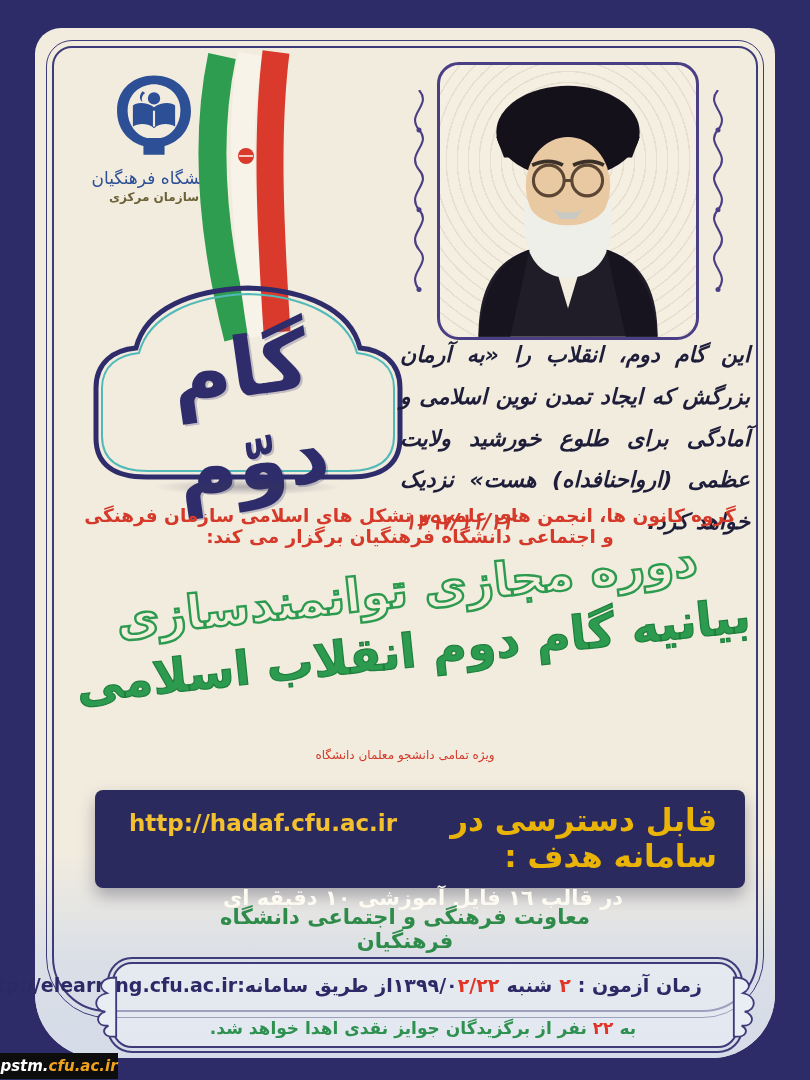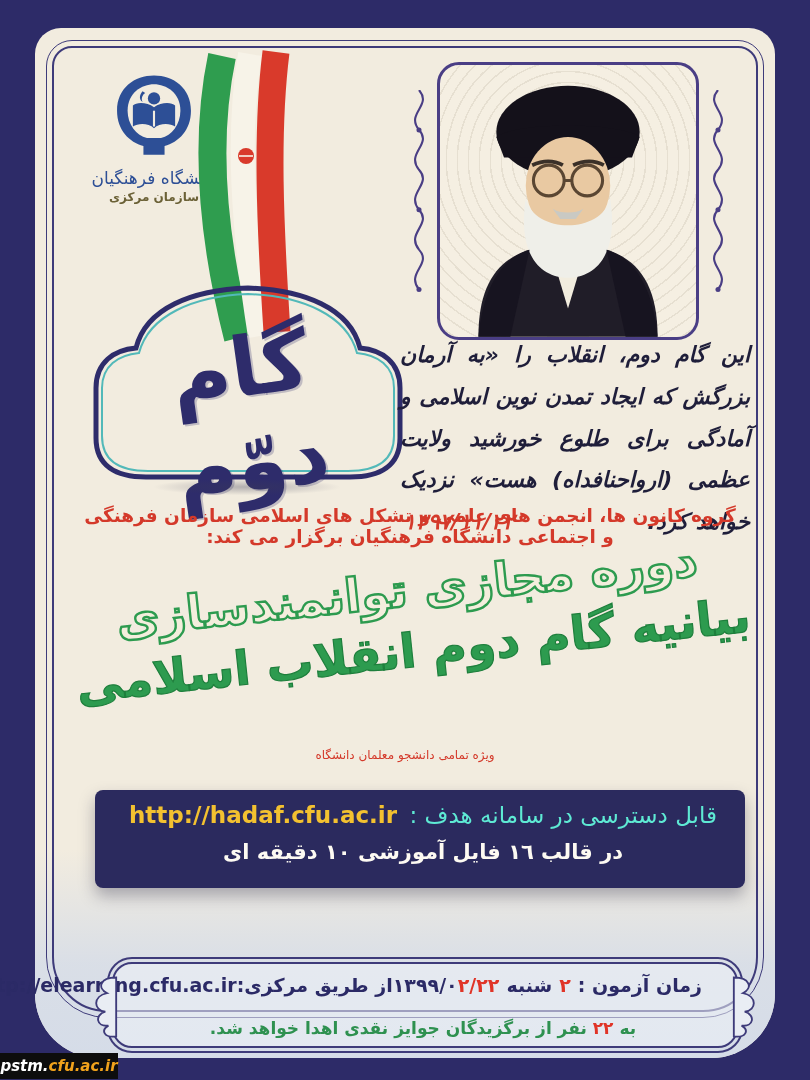--- a/index.html
+++ b/index.html
@@ -50,21 +50,21 @@
          -webkit-text-stroke:2.4px #2d9b4f;letter-spacing:1px;}
   .title-l2{font-size:47px;font-weight:bold;color:#2d9b4f;
          -webkit-text-stroke:1.2px #1e7f3c;margin-top:6px;letter-spacing:1px;}
 
   .audience{left:175px;top:748px;width:460px;text-align:center;
          font-size:12px;font-weight:normal;color:#d4392a;}
 
   .access-box{left:95px;top:790px;width:650px;height:98px;background:#2b2a5e;border-radius:8px;
          box-shadow:0 8px 16px rgba(40,40,70,0.35);padding:12px 28px 10px 34px;}
   .access-row1{display:flex;justify-content:space-between;align-items:baseline;}
-  .access-label{font-size:23px;font-weight:normal;color:#5eead4;}
+  .access-label{font-size:31px;font-weight:bold;color:#eab308;}
   .access-url{font-size:23px;font-weight:bold;color:#f3c130;direction:ltr;}
   .access-detail{margin-top:12px;text-align:center;font-size:21px;font-weight:bold;color:#fdfaf2;}
 
   .deputy{left:175px;top:905px;width:460px;text-align:center;
          font-size:21px;font-weight:bold;color:#2e8b4a;}
 
   .exam-box{left:112px;top:962px;width:626px;height:86px;border:2.5px solid #3e3b7a;
          outline:2px solid #3e3b7a;outline-offset:3px;border-radius:20px;
          background:rgba(238,242,248,0.55);padding:10px 34px 6px 30px;}
   .exam-row1{display:flex;justify-content:space-between;align-items:baseline;
@@ -164,37 +164,38 @@
   <div class="z audience">ویژه تمامی دانشجو معلمان دانشگاه</div>
 
   <div class="z access-box">
     <div class="access-row1">
       <span class="access-label">قابل دسترسی در سامانه هدف :</span>
       <bdi class="access-url">http://hadaf.cfu.ac.ir</bdi>
     </div>
     <div class="access-detail">در قالب ۱٦ فایل آموزشی ۱۰ دقیقه ای</div>
   </div>
 
+  <div class="z deputy">معاونت فرهنگی و اجتماعی دانشگاه فرهنگیان</div>
 
   <div class="z exam-box">
     <svg class="ear ear-l" viewBox="0 0 34 80">
       <path d="M34 2 C 12 2 10 16 22 22 C 4 26 4 44 20 46 C 6 50 8 66 24 64 C 14 70 18 80 34 78 Z" fill="#e9edf4" stroke="#3e3b7a" stroke-width="2.4"></path>
     </svg>
     <svg class="ear ear-r" viewBox="0 0 34 80">
       <path d="M34 2 C 12 2 10 16 22 22 C 4 26 4 44 20 46 C 6 50 8 66 24 64 C 14 70 18 80 34 78 Z" fill="#e9edf4" stroke="#3e3b7a" stroke-width="2.4"></path>
     </svg>
     <div class="exam-row1">
       <span class="g">
         <span>زمان آزمون :</span>
         <span class="red">۲</span>
         <span>شنبه</span>
         <bdi dir="ltr"><span>۱۳۹۹/۰</span><span class="red">۲/۲۲</span></bdi>
       </span>
       <span class="g">
-        <span>از طریق مرکزی:</span>
+        <span>از طریق سامانه:</span>
       </span>
       <bdi class="exam-url">http://elearning.cfu.ac.ir</bdi>
     </div>
     <div class="exam-row2">
       <span>به </span><span class="red">۲۲</span><span> نفر از برگزیدگان جوایز نقدی اهدا خواهد شد.</span>
     </div>
   </div>
 
   <div class="site-strip">
     <span class="site-bold">pstm.</span>

